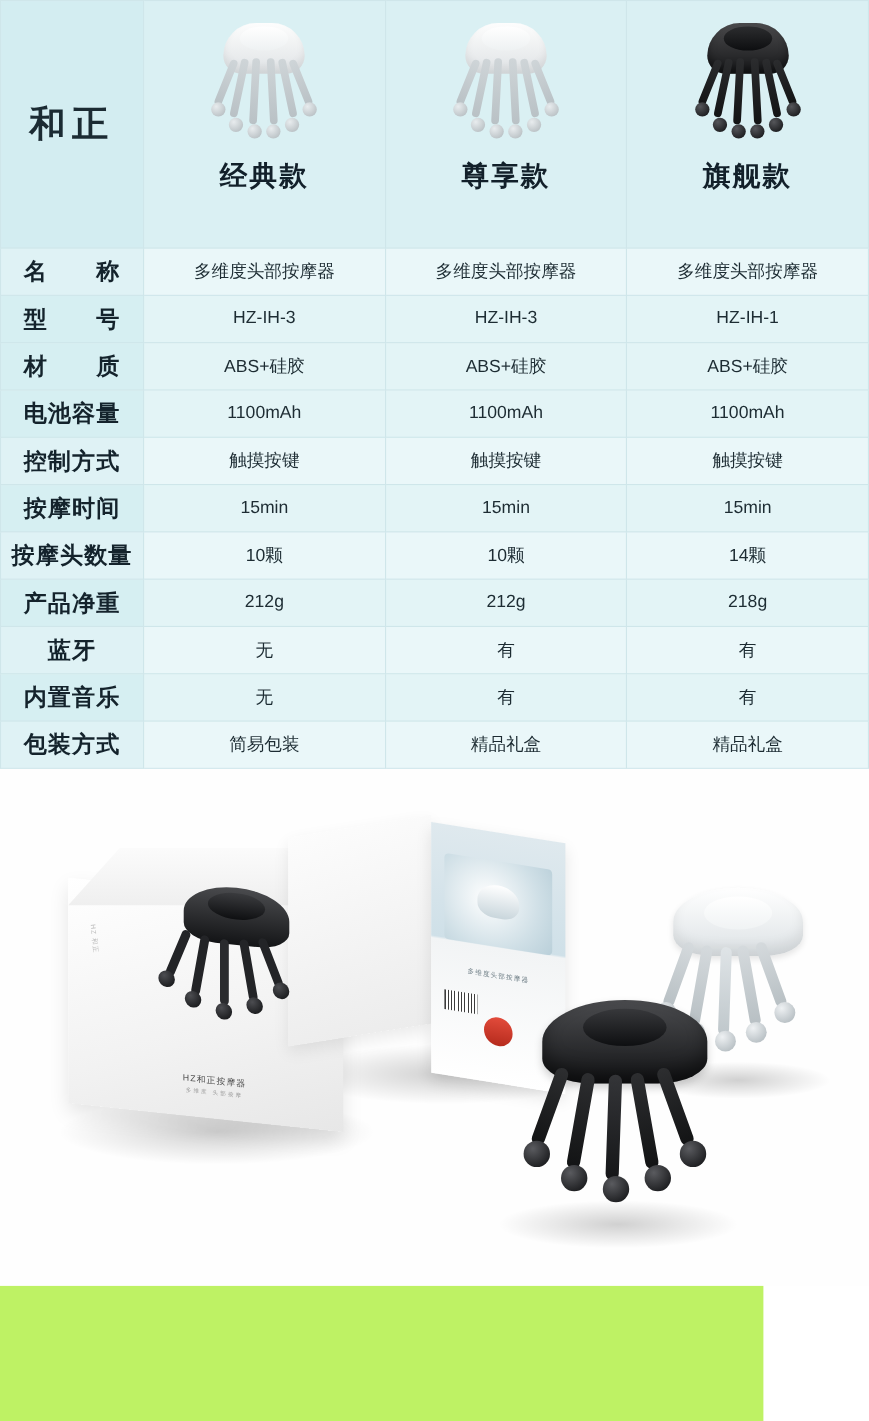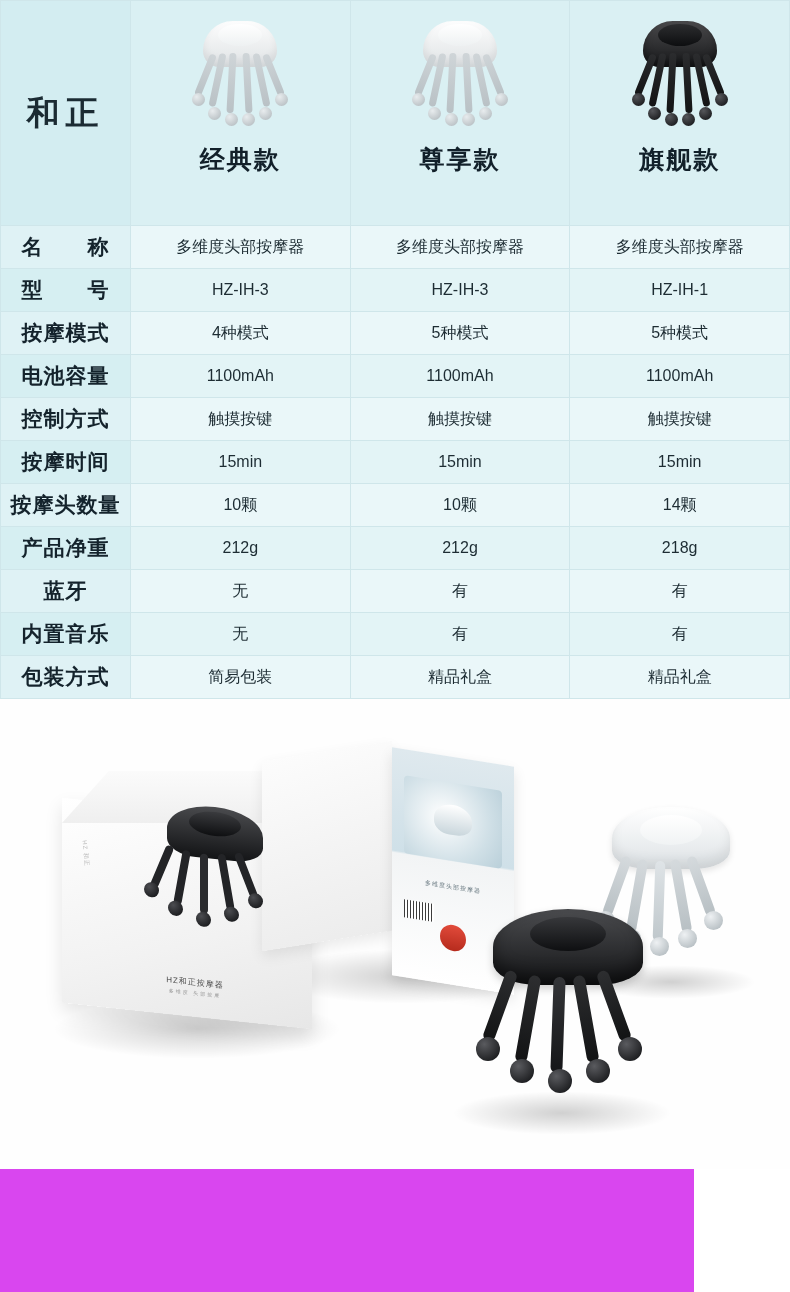--- a/index.html
+++ b/index.html
@@ -7,21 +7,21 @@
     margin: 0;
     padding: 0;
     width: 790px;
     background: #ffffff;
     font-family: "Liberation Sans", "DejaVu Sans", sans-serif;
   }
   .page {
     width: 694px;
     min-height: 1292px;
     position: relative;
-    background: #d946ef;
+    background: #bef264;
   }
 
   
   .compare-table {
     width: 790px;
     border-collapse: collapse;
     table-layout: fixed;
     background: #e9f6f7;
   }
   .compare-table td, .compare-table th {
@@ -334,25 +334,25 @@
         <td class="value-cell">多维度头部按摩器</td>
         <td class="value-cell">多维度头部按摩器</td>
         <td class="value-cell">多维度头部按摩器</td>
       </tr>
       <tr class="alt">
         <td class="label-cell">型　　号</td>
         <td class="value-cell">HZ-IH-3</td>
         <td class="value-cell">HZ-IH-3</td>
         <td class="value-cell">HZ-IH-1</td>
       </tr>
-      <tr>
-        <td class="label-cell">按摩模式</td>
-        <td class="value-cell">4种模式</td>
-        <td class="value-cell">5种模式</td>
-        <td class="value-cell">5种模式</td>
+      <tr class="alt">
+        <td class="label-cell">材　　质</td>
+        <td class="value-cell">ABS+硅胶</td>
+        <td class="value-cell">ABS+硅胶</td>
+        <td class="value-cell">ABS+硅胶</td>
       </tr>
       <tr class="alt">
         <td class="label-cell">电池容量</td>
         <td class="value-cell">1100mAh</td>
         <td class="value-cell">1100mAh</td>
         <td class="value-cell">1100mAh</td>
       </tr>
       <tr>
         <td class="label-cell">控制方式</td>
         <td class="value-cell">触摸按键</td>

